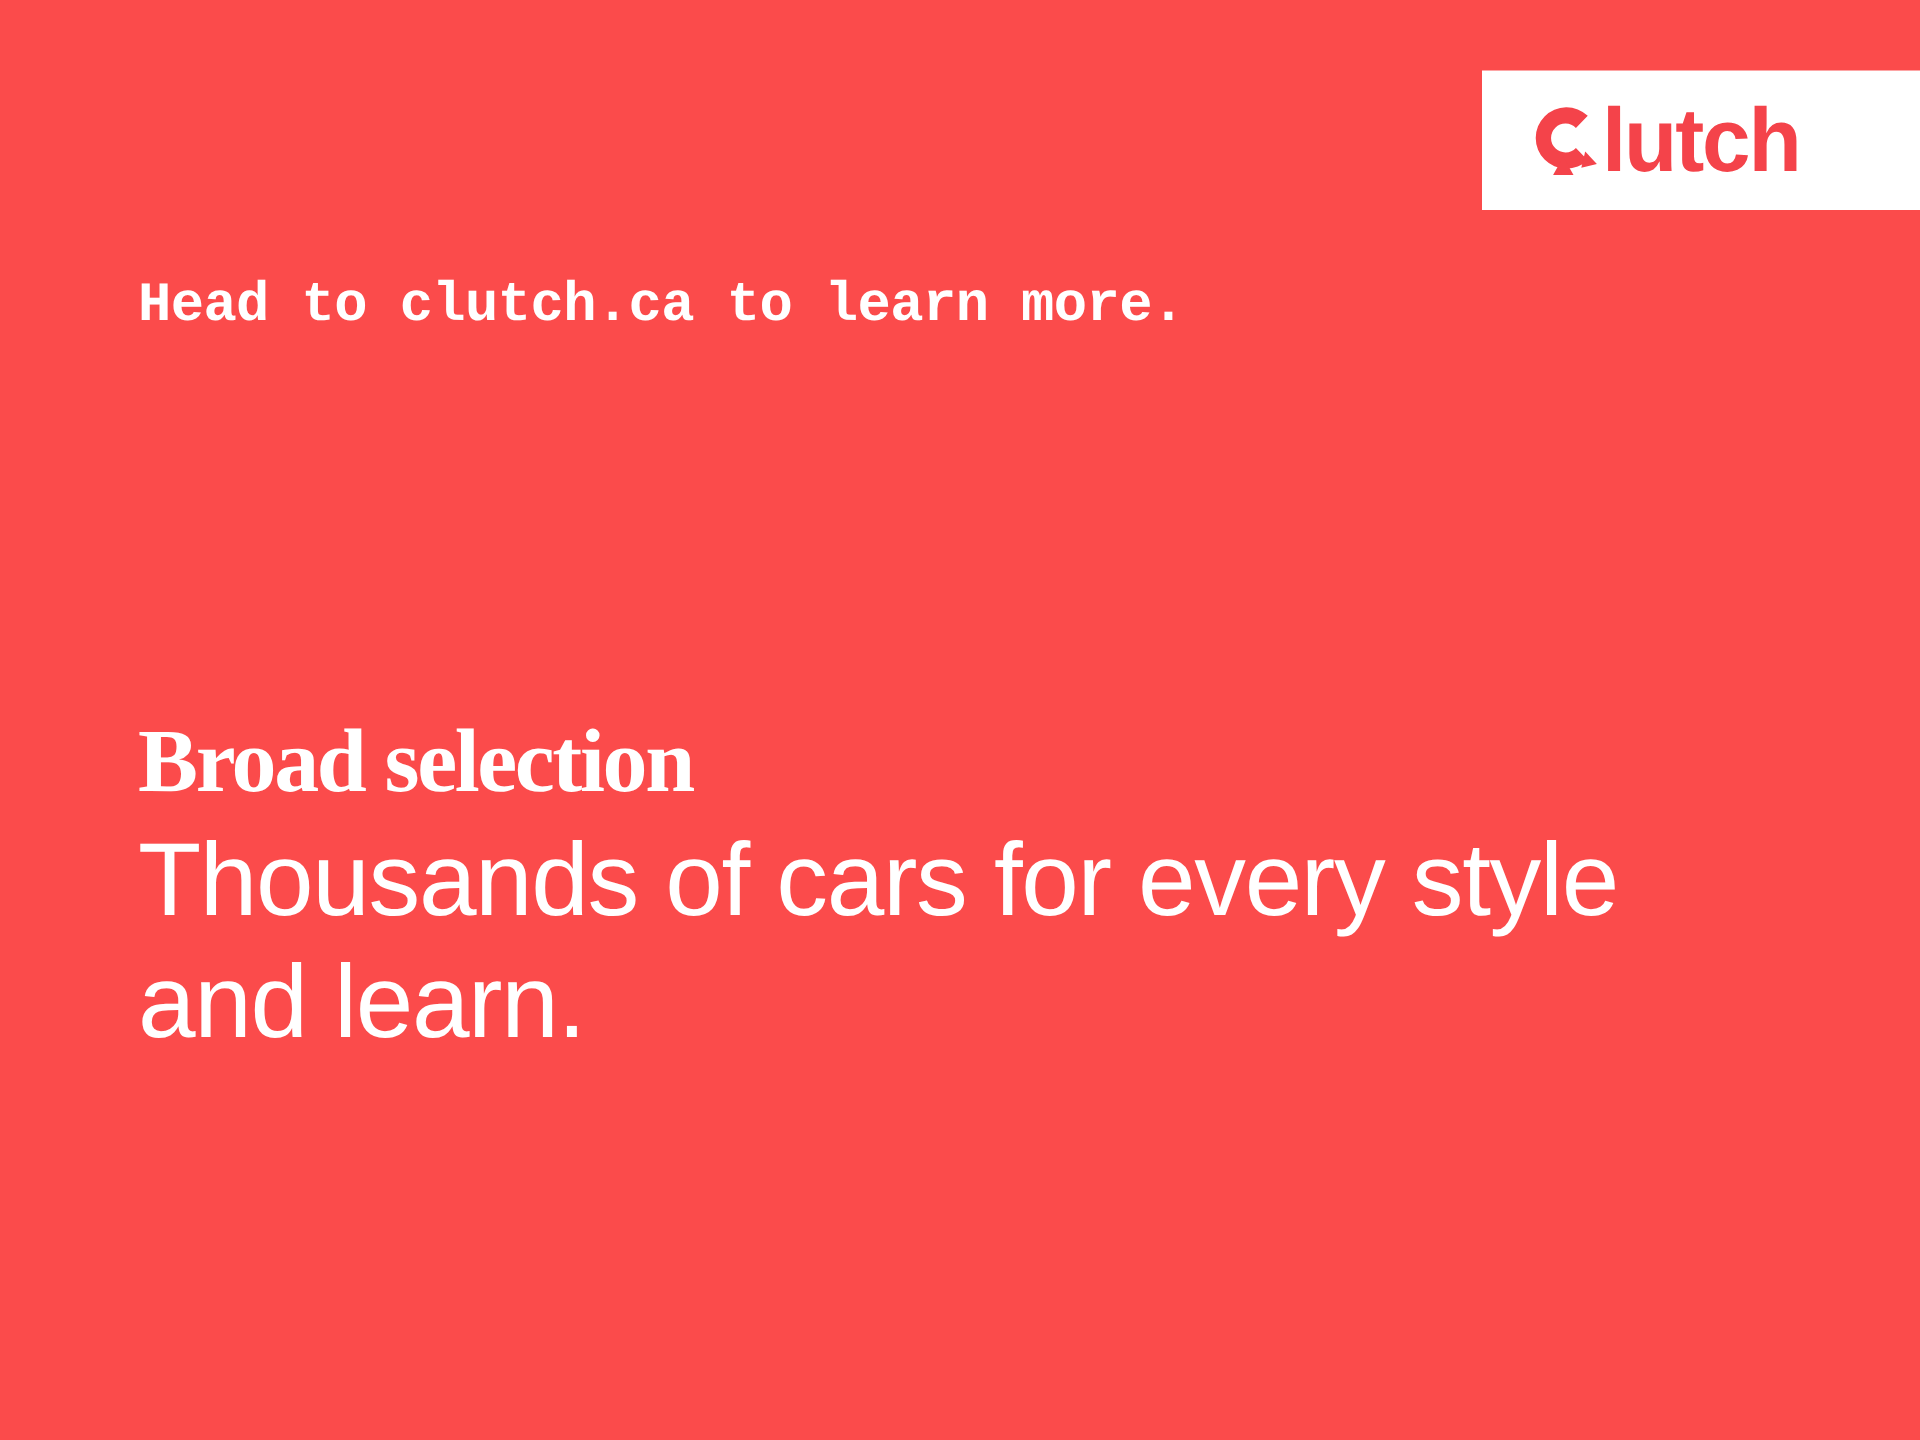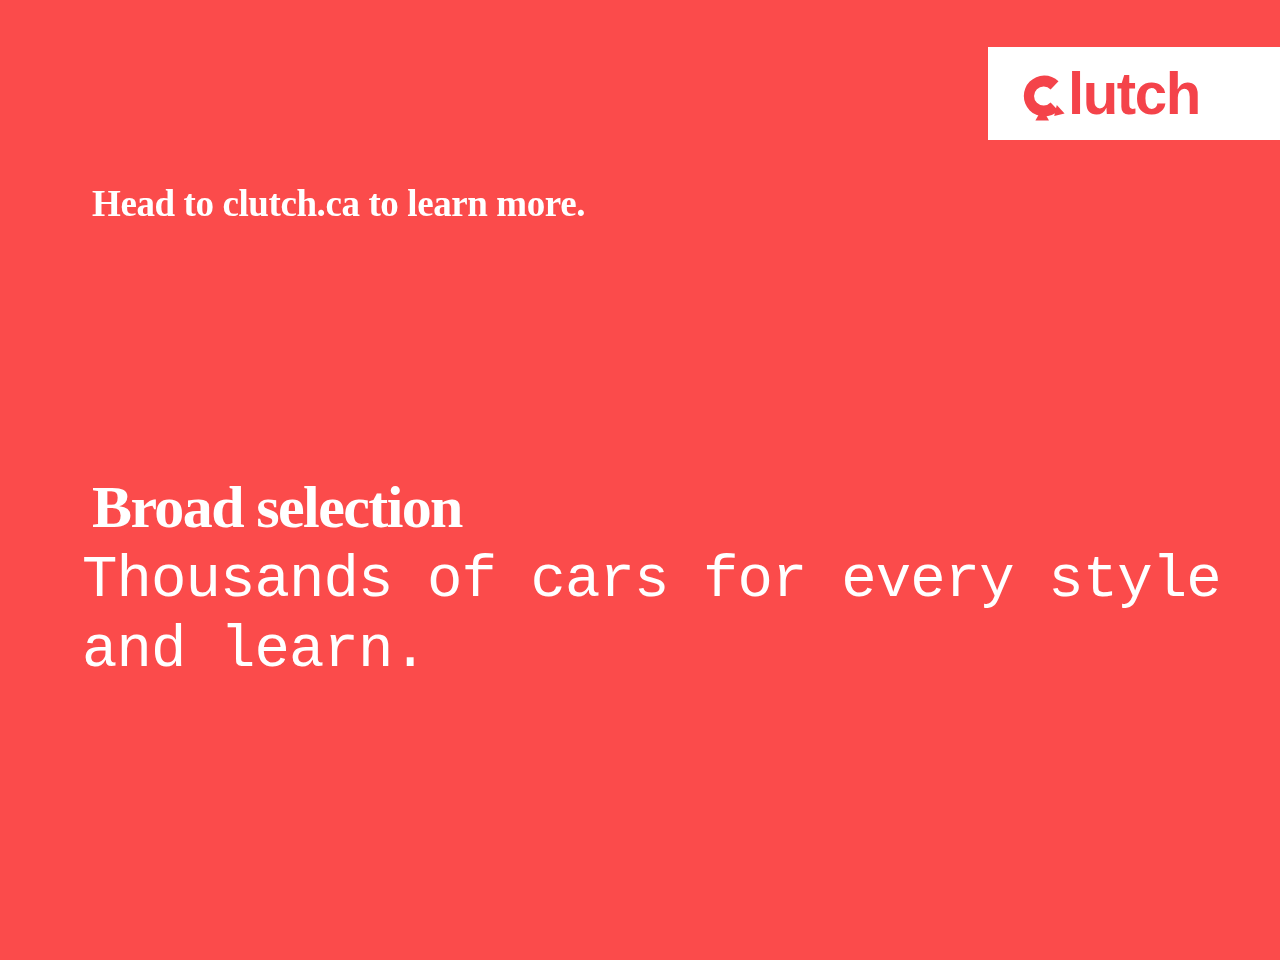--- a/index.html
+++ b/index.html
@@ -31,21 +31,21 @@
     height: 93px;
     background: #ffffff;
     display: flex;
     align-items: center;
     justify-content: flex-start;
     padding-left: 30px;
     box-sizing: border-box;
   }
   .logo-lockup {
     display: flex;
-    align-items: flex-end;
+    align-items: flex-start;
     gap: 0px;
   }
   .logo-mark {
     display: block;
     width: 48px;
     height: 56px;
     flex: 0 0 auto;
     margin-right: 2px;
   }
   .logo-word {
@@ -59,21 +59,21 @@
     transform: scaleX(0.97);
     transform-origin: left center;
   }
 
   
   .eyebrow {
     position: absolute;
     left: 92px;
     top: 182px;
     color: #ffffff;
-    font-family: Liberation Serif, serif;
+    font-family: Liberation Mono, monospace;
     font-size: 37px;
     font-weight: bold;
     letter-spacing: -0.4px;
     line-height: 1.2;
     white-space: nowrap;
   }
 
   .headline {
     position: absolute;
     left: 92px;
@@ -82,26 +82,26 @@
     font-family: Liberation Serif, serif;
     font-size: 60px;
     font-weight: bold;
     letter-spacing: -1.6px;
     line-height: 1.05;
     white-space: nowrap;
   }
 
   .subhead {
     position: absolute;
-    left: 82px;
+    left: 92px;
     top: 546px;
     width: 960px;
     color: #ffffff;
-    font-family: Liberation Mono, monospace;
-    font-size: 59px;
+    font-family: Liberation Sans, sans-serif;
+    font-size: 69px;
     font-weight: normal;
     letter-spacing: -0.9px;
     line-height: 1.18;
   }
   .subhead .line {
     display: block;
     white-space: nowrap;
   }
 </style>
 </head>

